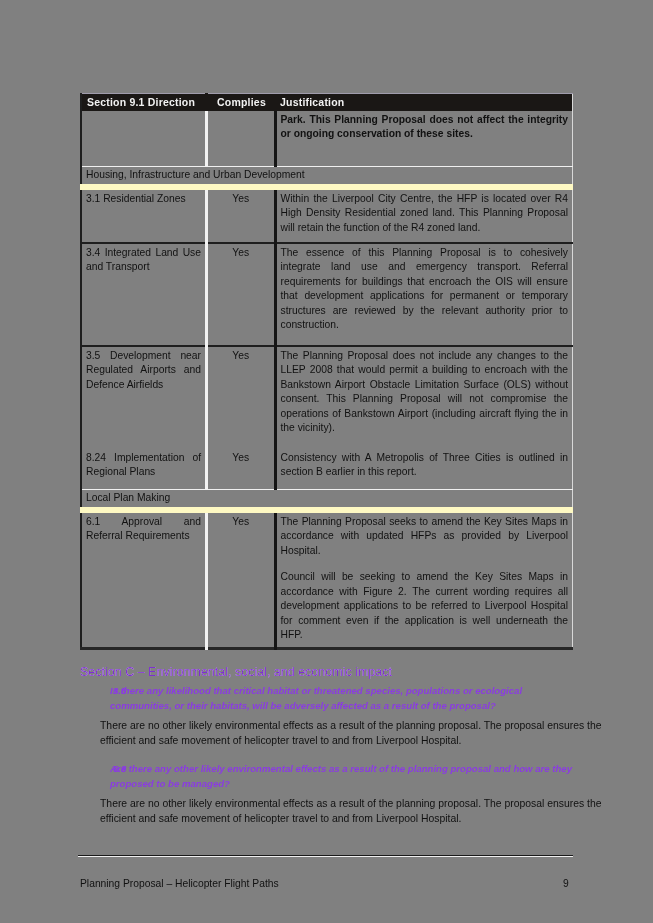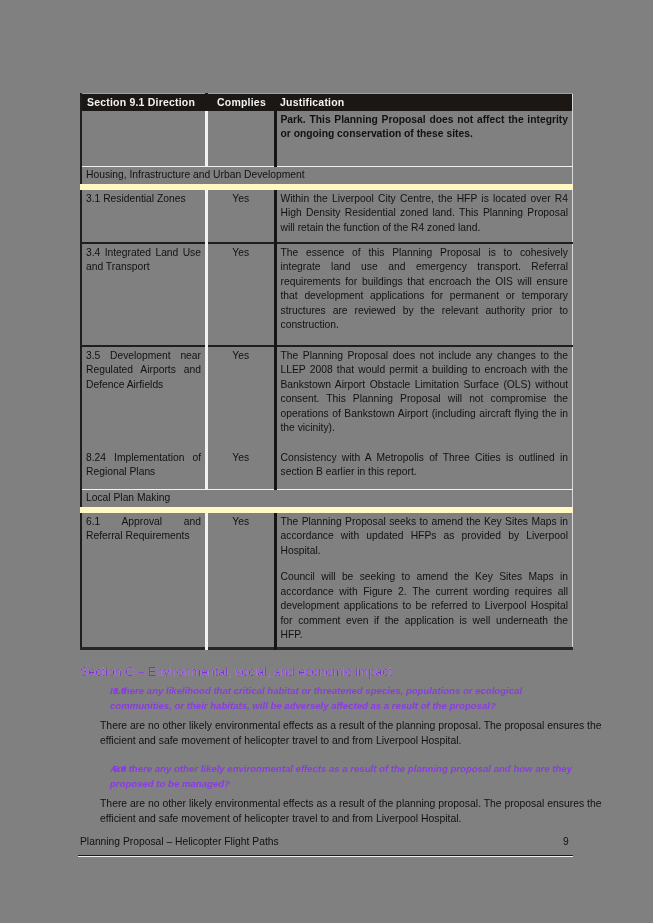--- a/index.html
+++ b/index.html
@@ -30,21 +30,21 @@
   .h2 {
     position:absolute; left:80px; top:645px; color:#7d2fd0; font-weight:normal; font-size:12.5px;
     text-shadow:0 0 0.4px #fff;
     margin-top:20px;
   }
   .q { position:absolute; left:80px; font-size:9.6px; font-style:italic; font-weight:bold; color:#8a3ce0; line-height:15px; }
   .q .num { position:absolute; left:0; top:0;margin-left:33px; }
   .q .txt { position:absolute; left:30px; top:0; width:470px; }
   .para { position:absolute; left:80px; width:515px; font-size:10.4px; line-height:15px; color:#111;margin-left:20px; }
   .rule { position:absolute; left:78px; top:855px; width:495px; height:1px; background:#1a1a1a; border-bottom:1px solid #f0f0f0; }
-  .foot { position:absolute; top:836px; font-size:10.3px; color:#111; }
+  .foot { position:absolute; top:878px; font-size:10.3px; color:#111; }
 </style>
 </head>
 <body>
 
 <div class="page">
 
   <table class="dir">
     <thead>
       <tr>
         <th style="width:113px;border-right:3px solid #1a1715;">Section 9.1 Direction</th>

